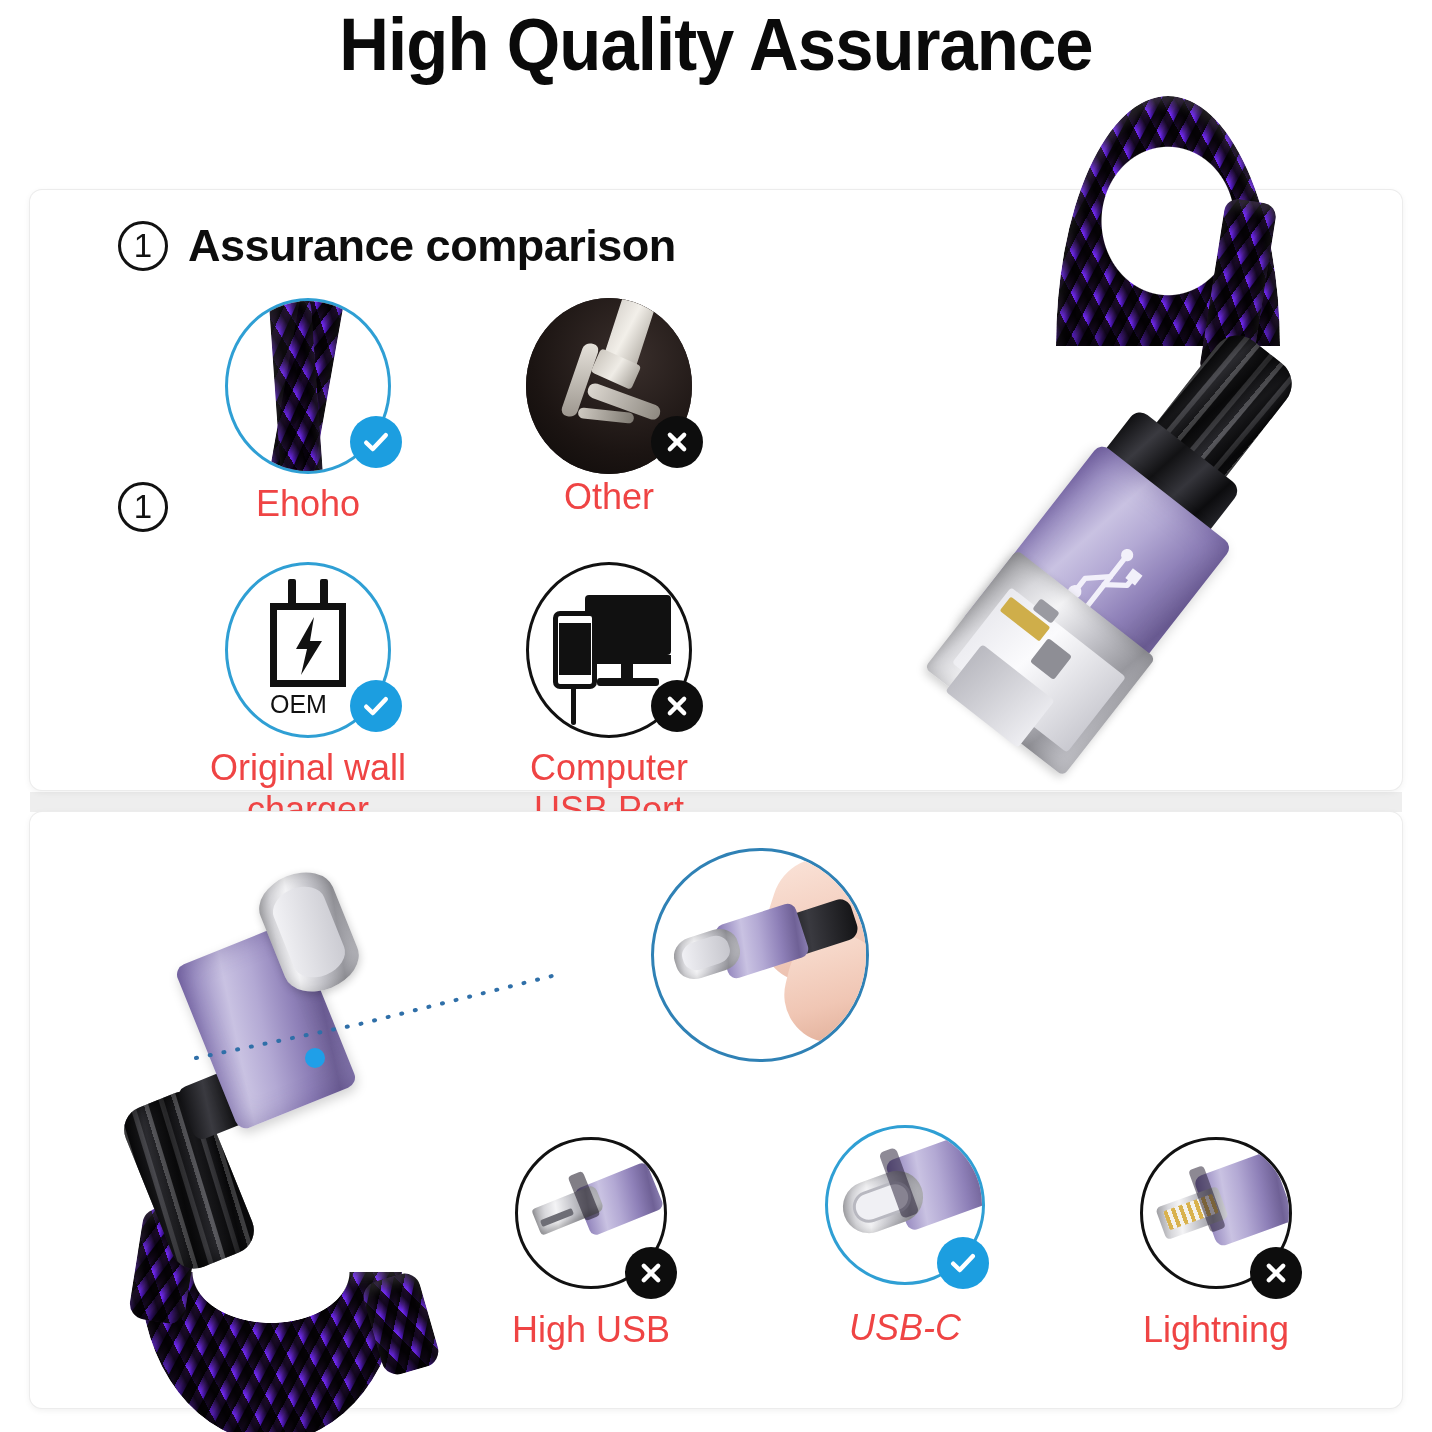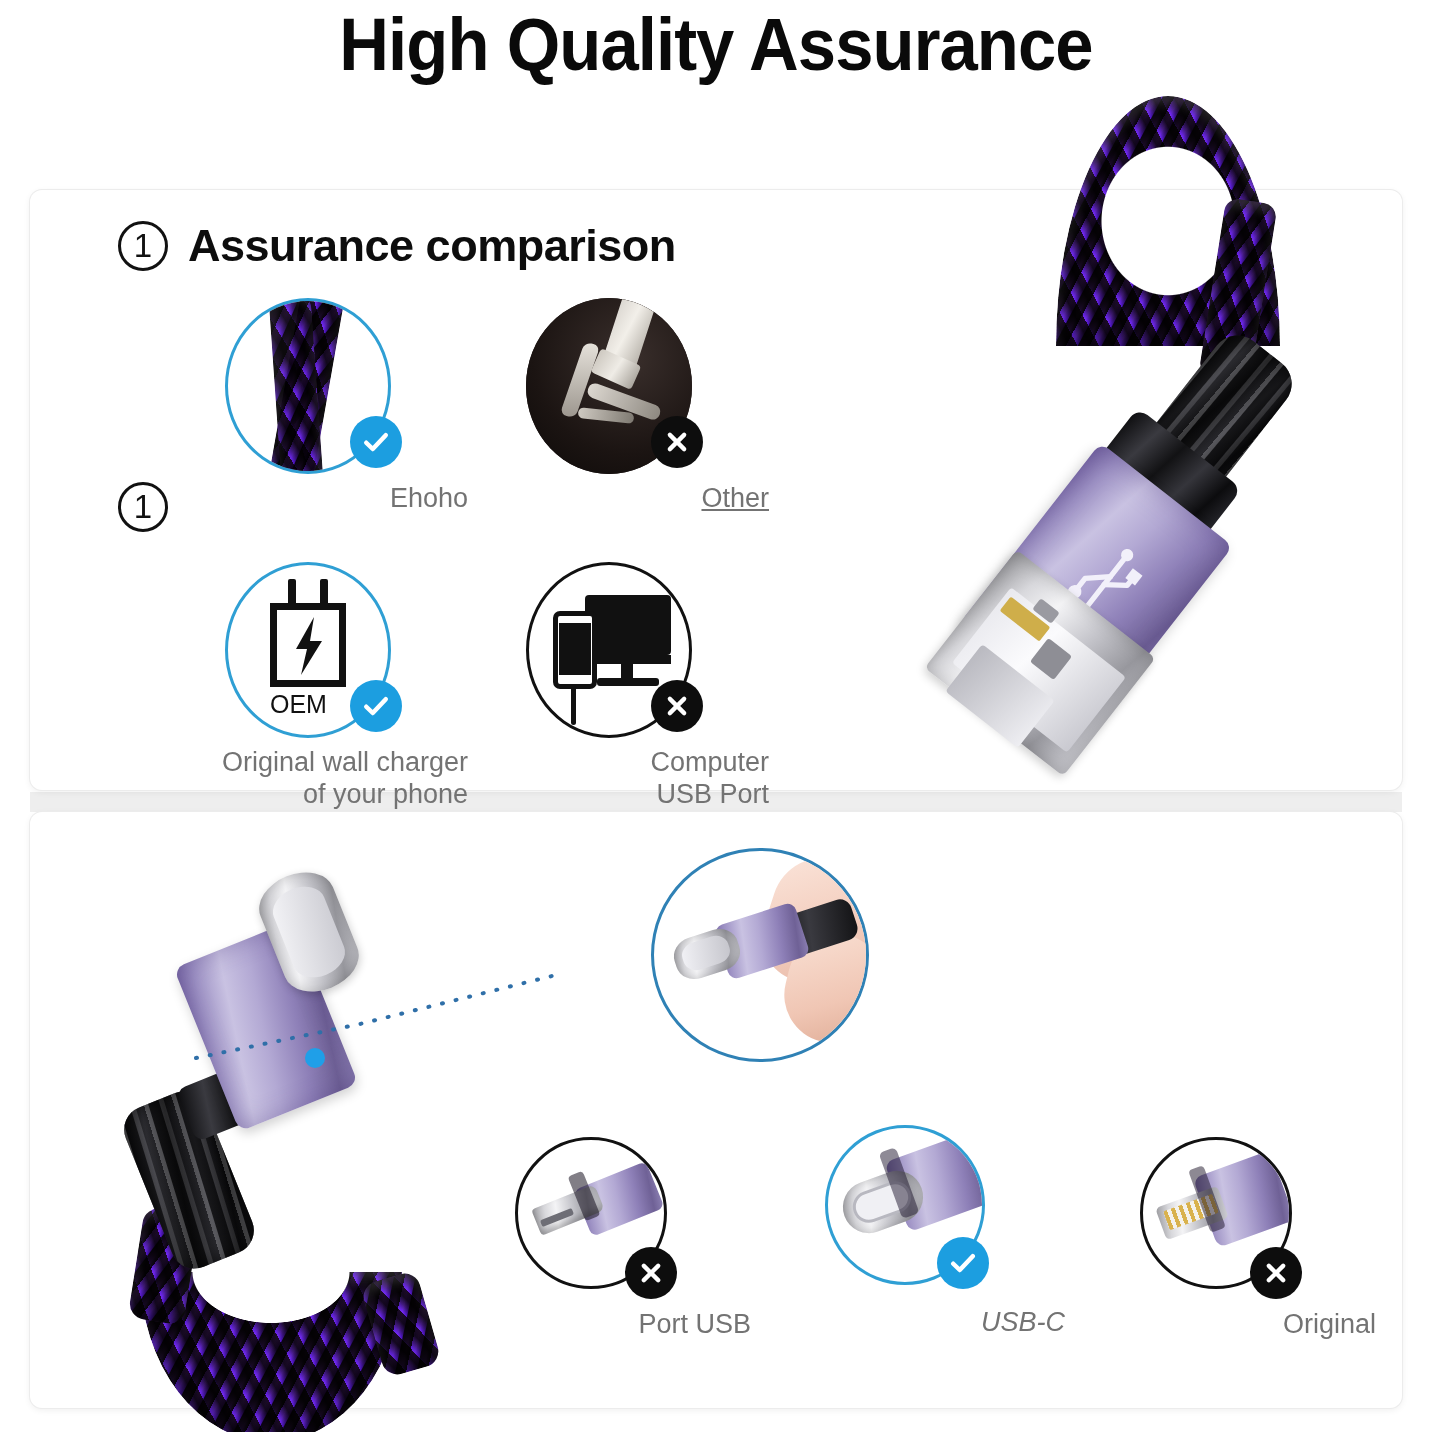--- a/index.html
+++ b/index.html
@@ -85,23 +85,23 @@
     position: absolute;
     border-radius: 50%;
     box-sizing: border-box;
     overflow: hidden;
   }
   .ring-blue  { border: 3px solid #2f9fd4; background: #ffffff; }
   .ring-black { border: 3px solid #111111; background: #ffffff; }
   .tile-caption {
     position: absolute;
     width: 320px;
-    text-align: right;
-    font-size: 27px;
-    color: #737373;
+    text-align: center;
+    font-size: 36px;
+    color: #ef4444;
     line-height: 1.18;
     white-space: pre-line;
   }
 
   
   .badge {
     position: absolute;
     width: 52px; height: 52px;
     border-radius: 50%;
     display: flex; align-items: center; justify-content: center;
@@ -191,21 +191,21 @@
         <div style="position:absolute;left:68px;top:58px;width:44px;height:26px;background:linear-gradient(100deg,#cdc8c0,#efece6 50%,#a8a39b);transform:rotate(24deg);border-radius:4px;"></div>
         <div style="position:absolute;left:46px;top:44px;width:16px;height:76px;background:linear-gradient(170deg,#e6e2db,#9c968e);transform:rotate(12deg) skewX(-7deg);border-radius:7px;"></div>
         <div style="position:absolute;left:60px;top:96px;width:76px;height:15px;background:linear-gradient(95deg,#ddd8d1,#8d8880);transform:rotate(20deg);border-radius:7px;"></div>
         <div style="position:absolute;left:52px;top:112px;width:56px;height:11px;background:linear-gradient(95deg,#cfcac2,#7e7971);transform:rotate(6deg);border-radius:6px;"></div>
       </div>
       <div class="badge cross" style="left:125px;top:118px;">
         <svg width="26" height="26" viewBox="0 0 24 24">
             <path d="M5.4 5.4 L18.6 18.6 M18.6 5.4 L5.4 18.6" fill="none" stroke="#fff" stroke-width="4" stroke-linecap="round"></path>
           </svg>
       </div>
-      <div class="tile-caption" style="left:-77px;top:185px;text-decoration:underline;">Other</div>
+      <div class="tile-caption" style="left:-77px;top:178px;">Other</div>
     </div>
 
     <div class="sec-head" style="position:absolute;left:88px;top:292px;">
       <div class="num-circle">1</div>
     </div>
 
     <div class="tile" style="left:496px;top:372px;width:200px;height:210px;">
       <div class="tile-circle ring-black" style="left:0;top:0;width:166px;height:176px;">
 
         <div style="position:absolute;left:56px;top:30px;width:86px;height:60px;background:#111;border-radius:4px;"></div>
@@ -299,21 +299,21 @@
         <div class="metal-silver" style="position:absolute;left:16px;top:56px;width:68px;height:28px;border-radius:4px 7px 7px 4px;transform:rotate(-22deg);
              box-shadow:inset 0 -4px 6px rgba(0,0,0,.25);"></div>
         <div style="position:absolute;left:22px;top:74px;width:34px;height:7px;background:#6e6e76;transform:rotate(-22deg);border-radius:2px;"></div>
         <div style="position:absolute;left:58px;top:32px;width:16px;height:48px;background:rgba(25,20,35,.55);transform:rotate(-22deg);border-radius:4px;"></div>
       </div>
       <div class="badge cross" style="left:110px;top:110px;">
         <svg width="26" height="26" viewBox="0 0 24 24">
             <path d="M5.4 5.4 L18.6 18.6 M18.6 5.4 L5.4 18.6" fill="none" stroke="#fff" stroke-width="4" stroke-linecap="round"></path>
           </svg>
       </div>
-      <div class="tile-caption" style="left:-84px;top:172px;">Port USB</div>
+      <div class="tile-caption" style="left:-84px;top:172px;">High USB</div>
     </div>
 
     <div class="tile" style="left:795px;top:313px;width:200px;height:220px;font-style:italic;">
       <div class="tile-circle ring-blue" style="left:0;top:0;width:160px;height:160px;">
         <div class="housing-purple" style="position:absolute;left:66px;top:16px;width:96px;height:74px;border-radius:9px;transform:rotate(-20deg);"></div>
         <div class="metal-silver" style="position:absolute;left:14px;top:48px;width:82px;height:52px;border-radius:26px;transform:rotate(-20deg);
              box-shadow:inset 0 0 10px rgba(0,0,0,.22);"></div>
         <div style="position:absolute;left:24px;top:58px;width:60px;height:32px;border:3px solid #b8b8c0;border-radius:16px;background:#f0f0f4;transform:rotate(-20deg);box-sizing:border-box;"></div>
         <div style="position:absolute;left:62px;top:20px;width:18px;height:70px;background:rgba(30,22,45,.5);transform:rotate(-20deg);border-radius:5px;"></div>
       </div>
@@ -330,21 +330,21 @@
         <div class="housing-purple" style="position:absolute;left:60px;top:22px;width:82px;height:74px;border-radius:9px;transform:rotate(-20deg);"></div>
         <div class="metal-silver" style="position:absolute;left:16px;top:56px;width:66px;height:34px;border-radius:5px;transform:rotate(-20deg);"></div>
         <div style="position:absolute;left:22px;top:62px;width:52px;height:20px;background:repeating-linear-gradient(90deg,#d9b24d 0 4px,#f4f2ec 4px 8px);transform:rotate(-20deg);border-radius:2px;"></div>
         <div style="position:absolute;left:56px;top:26px;width:16px;height:66px;background:rgba(28,20,40,.5);transform:rotate(-20deg);border-radius:4px;"></div>
       </div>
       <div class="badge cross" style="left:110px;top:110px;">
         <svg width="26" height="26" viewBox="0 0 24 24">
             <path d="M5.4 5.4 L18.6 18.6 M18.6 5.4 L5.4 18.6" fill="none" stroke="#fff" stroke-width="4" stroke-linecap="round"></path>
           </svg>
       </div>
-      <div class="tile-caption" style="left:-84px;top:172px;">Original</div>
+      <div class="tile-caption" style="left:-84px;top:172px;">Lightning</div>
     </div>
   </div>
 
   <div style="position:absolute;left:120px;top:880px;width:420px;height:552px;">
 
     <div class="braid braid-soft" style="position:absolute;left:20px;top:392px;width:262px;height:170px;border-radius:0 0 50% 50% / 0 0 100% 100%;
           -webkit-mask:radial-gradient(ellipse 131px 85px at 131px 0px, transparent 0 78px, #000 79px 100%);
           mask:radial-gradient(ellipse 131px 85px at 131px 0px, transparent 0 78px, #000 79px 100%);"></div>
     <div class="braid braid-soft" style="position:absolute;left:16px;top:330px;width:56px;height:112px;border-radius:16px;transform:rotate(9deg);"></div>
     <div class="braid braid-soft" style="position:absolute;left:252px;top:396px;width:58px;height:96px;border-radius:16px;transform:rotate(-16deg);"></div>

